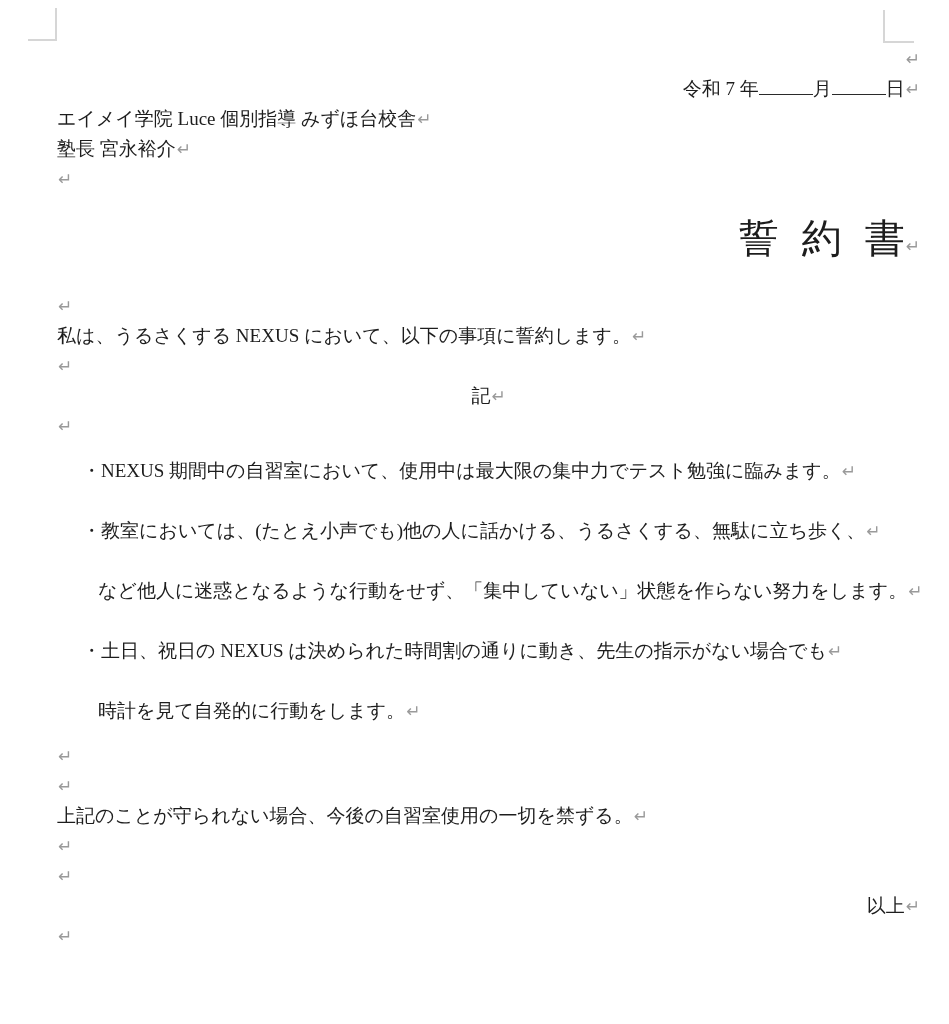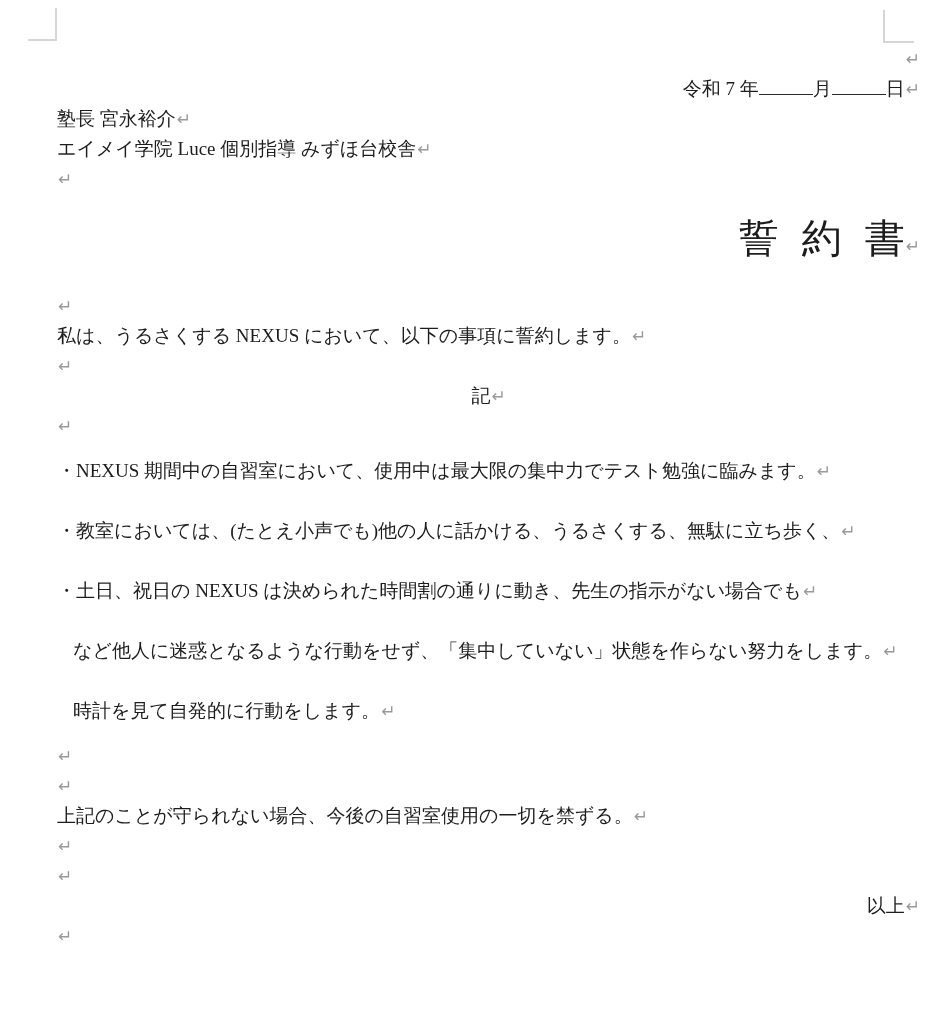--- a/index.html
+++ b/index.html
@@ -46,21 +46,21 @@
   .center { text-align: center; }
   .title-line {
     margin: 0;
     font-size: 40px;
     line-height: 90px;
     text-align: right;
     font-weight: normal;
     word-spacing: 13px;
     white-space: nowrap;
   }
-  .bullet { line-height: 60px; }
+  .bullet { line-height: 60px; margin-left: 25px; }
   .indent { padding-left: 16px; }
   .pilcrow {
     color: #9a9a9a;
     font-family: "DejaVu Sans", sans-serif;
     font-size: 17px;
     padding-left: 1px;
   }
   .blank {
     display: inline-block;
     width: 54px;
@@ -76,45 +76,45 @@
 
   <div class="corner corner-tl"></div>
   <div class="corner corner-tr"></div>
 
   <div class="content">
 
     <p class="line right"><span class="pilcrow">↵</span></p>
 
     <p class="line right"><span>令和 7 年</span><span class="blank"></span><span>月</span><span class="blank"></span><span>日</span><span class="pilcrow">↵</span></p>
 
+    <p class="line"><span>エイメイ学院  Luce 個別指導  みずほ台校舎</span><span class="pilcrow">↵</span></p>
+
     <p class="line"><span>塾長  宮永裕介</span><span class="pilcrow">↵</span></p>
-
-    <p class="line"><span>エイメイ学院  Luce 個別指導  みずほ台校舎</span><span class="pilcrow">↵</span></p>
 
     <p class="line"><span class="pilcrow">↵</span></p>
 
     <h1 class="title-line"><span>誓 約 書</span><span class="pilcrow">↵</span></h1>
 
     <p class="line"><span class="pilcrow">↵</span></p>
 
     <p class="line"><span>私は、うるさくする NEXUS において、以下の事項に誓約します。</span><span class="pilcrow">↵</span></p>
 
     <p class="line"><span class="pilcrow">↵</span></p>
 
     <p class="line center"><span>記</span><span class="pilcrow">↵</span></p>
 
     <p class="line"><span class="pilcrow">↵</span></p>
 
     <p class="line bullet"><span>・NEXUS 期間中の自習室において、使用中は最大限の集中力でテスト勉強に臨みます。</span><span class="pilcrow">↵</span></p>
 
     <p class="line bullet"><span>・教室においては、(たとえ小声でも)他の人に話かける、うるさくする、無駄に立ち歩く、</span><span class="pilcrow">↵</span></p>
 
+    <p class="line bullet indent"><span>など他人に迷惑となるような行動をせず、「集中していない」状態を作らない努力をします。</span><span class="pilcrow">↵</span></p>
+
     <p class="line bullet"><span>・土日、祝日の NEXUS は決められた時間割の通りに動き、先生の指示がない場合でも</span><span class="pilcrow">↵</span></p>
-
-    <p class="line bullet indent"><span>など他人に迷惑となるような行動をせず、「集中していない」状態を作らない努力をします。</span><span class="pilcrow">↵</span></p>
 
     <p class="line bullet indent"><span>時計を見て自発的に行動をします。</span><span class="pilcrow">↵</span></p>
 
 
     <p class="line"><span class="pilcrow">↵</span></p>
 
     <p class="line"><span class="pilcrow">↵</span></p>
 
     <p class="line"><span>上記のことが守られない場合、今後の自習室使用の一切を禁ずる。</span><span class="pilcrow">↵</span></p>
 

